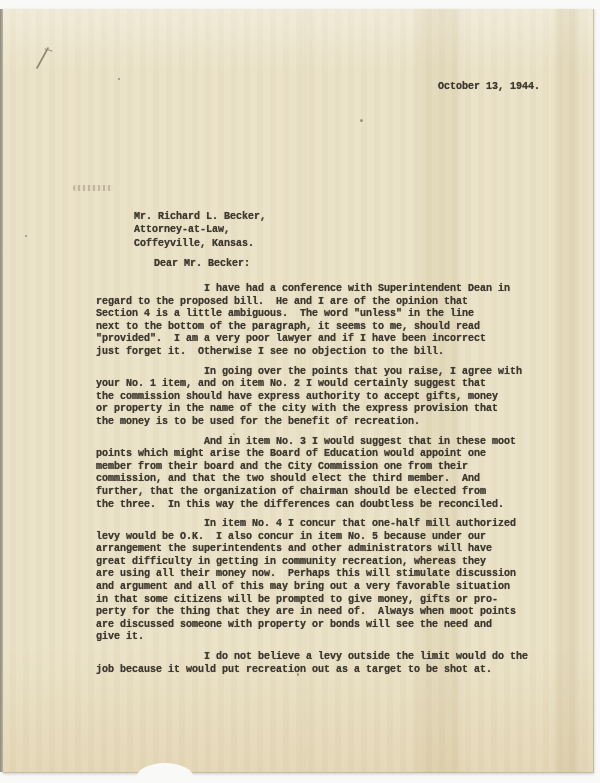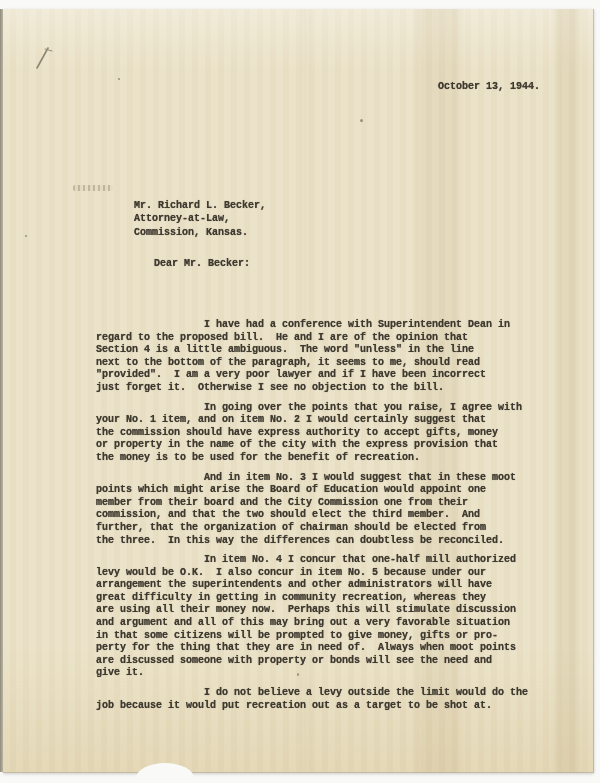--- a/index.html
+++ b/index.html
@@ -35,23 +35,23 @@
     position:absolute;left:136px;top:763px;width:58px;height:17px;
     background:#f9f9f7;border-radius:50% 50% 0 0 / 90% 90% 0 0;
   }
   .typed{
     position:absolute;color:#3f3a30;
     font-size:10px;line-height:12.6px;font-weight:700;
     text-shadow:0 0 0.7px rgba(63,58,48,0.85);
     white-space:pre;
   }
   .date{left:435px;top:72px;}
-  .address{left:131px;top:190px;line-height:13.4px;}
+  .address{left:131px;top:201px;line-height:13.4px;}
   .salutation{left:131px;top:249px;padding-left:20px;}
-  .letter-body{left:93px;top:274px;margin-top:36px;}
+  .letter-body{left:93px;top:274px;}
   .para{margin:0 0 7px 0;}
   .line{white-space:pre;}
   
   .pencil-mark{position:absolute;left:29px;top:35px;}
   
   .erased{
     position:absolute;left:70px;top:176px;width:40px;height:6px;
     background:repeating-linear-gradient(90deg,rgba(125,115,95,0.38) 0 2px,rgba(125,115,95,0.05) 2px 5px);
     filter:blur(0.6px);border-radius:2px;
   }
@@ -77,21 +77,21 @@
   <div class="erased"></div>
 
   <span class="speck s1"></span>
   <span class="speck s2"></span>
   <span class="speck s3"></span>
   <span class="speck s4"></span>
   <span class="speck s5"></span>
 
   <div class="typed date">October 13, 1944.</div>
 
-  <div class="typed address"><div class="line">Mr. Richard L. Becker,</div><div class="line">Attorney-at-Law,</div><div class="line">Commission, Kansas.</div></div>
+  <div class="typed address"><div class="line">Mr. Richard L. Becker,</div><div class="line">Attorney-at-Law,</div><div class="line">Coffeyville, Kansas.</div></div>
 
   <div class="typed salutation">Dear Mr. Becker:</div>
 
   <div class="typed letter-body"><div class="para"><div class="line">                  I have had a conference with Superintendent Dean in</div><div class="line">regard to the proposed bill.  He and I are of the opinion that</div><div class="line">Section 4 is a little ambiguous.  The word "unless" in the line</div><div class="line">next to the bottom of the paragraph, it seems to me, should read</div><div class="line">"provided".  I am a very poor lawyer and if I have been incorrect</div><div class="line">just forget it.  Otherwise I see no objection to the bill.</div></div><div class="para"><div class="line">                  In going over the points that you raise, I agree with</div><div class="line">your No. 1 item, and on item No. 2 I would certainly suggest that</div><div class="line">the commission should have express authority to accept gifts, money</div><div class="line">or property in the name of the city with the express provision that</div><div class="line">the money is to be used for the benefit of recreation.</div></div><div class="para"><div class="line">                  And in item No. 3 I would suggest that in these moot</div><div class="line">points which might arise the Board of Education would appoint one</div><div class="line">member from their board and the City Commission one from their</div><div class="line">commission, and that the two should elect the third member.  And</div><div class="line">further, that the organization of chairman should be elected from</div><div class="line">the three.  In this way the differences can doubtless be reconciled.</div></div><div class="para"><div class="line">                  In item No. 4 I concur that one-half mill authorized</div><div class="line">levy would be O.K.  I also concur in item No. 5 because under our</div><div class="line">arrangement the superintendents and other administrators will have</div><div class="line">great difficulty in getting in community recreation, whereas they</div><div class="line">are using all their money now.  Perhaps this will stimulate discussion</div><div class="line">and argument and all of this may bring out a very favorable situation</div><div class="line">in that some citizens will be prompted to give money, gifts or pro-</div><div class="line">perty for the thing that they are in need of.  Always when moot points</div><div class="line">are discussed someone with property or bonds will see the need and</div><div class="line">give it.</div></div><div class="para"><div class="line">                  I do not believe a levy outside the limit would do the</div><div class="line">job because it would put recreation out as a target to be shot at.</div></div></div>
 
 </div>
 
 <div class="notch"></div>
 
 </body></html>

